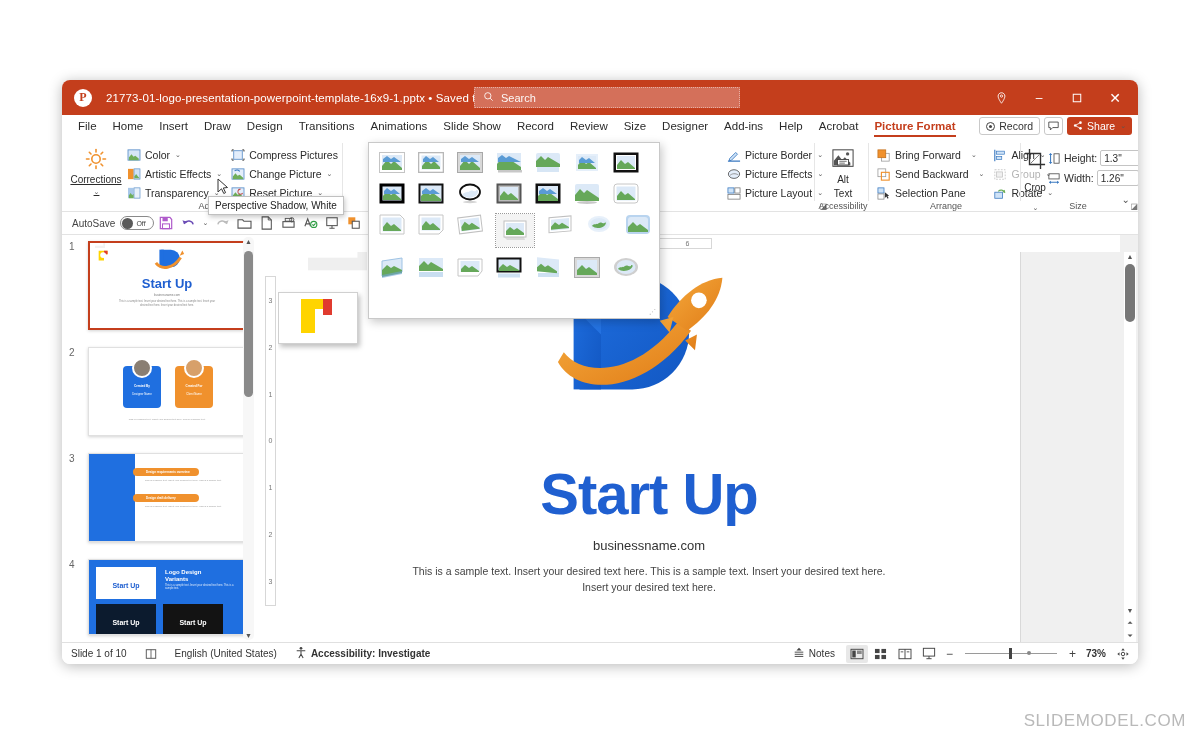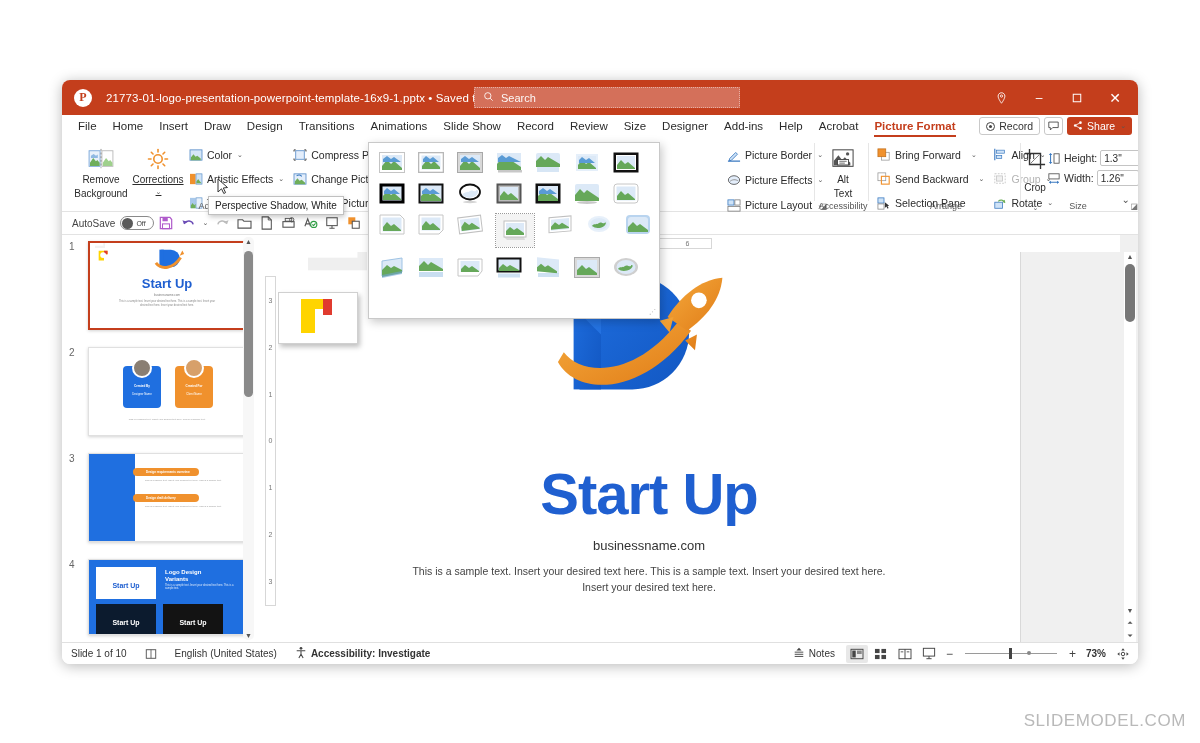--- a/index.html
+++ b/index.html
@@ -72,21 +72,21 @@
   .rgroup{height:74px;position:relative;padding-top:4px;}
   .rgroup-label{
     position:absolute;bottom:1px;left:0;right:0;text-align:center;font-size:9px;color:#555;
   }
   .sep{width:1px;height:58px;background:#e6e6e6;margin-top:5px;}
   .bigbtn{
     width:62px;display:flex;flex-direction:column;align-items:center;gap:2px;
     padding-top:4px;text-align:center;line-height:1.15;font-size:10px;
   }
   .bigbtn .glyph{height:26px;display:flex;align-items:center;justify-content:center;}
-  .col{display:flex;flex-direction:column;gap:7px;padding-top:4px;}
+  .col{display:flex;flex-direction:column;gap:1px;padding-top:4px;}
   .smallbtn{display:flex;align-items:center;gap:4px;height:18px;padding:0 4px;white-space:nowrap;}
   .smallbtn.dim{color:#b3b3b3;}
   .ico16{width:15px;height:15px;flex:0 0 15px;display:flex;align-items:center;justify-content:center;}
   .chev{font-size:7px;color:#555;margin-left:1px;}
   .dialog-launch{position:absolute;bottom:1px;font-size:8px;color:#777;}
   .ribbon-collapse{position:absolute;right:8px;bottom:6px;font-size:10px;color:#555;}
   .sizefield{
     border:1px solid #c4c4c4;border-radius:2px;height:16px;width:42px;font-size:10px;
     display:flex;align-items:center;padding-left:3px;background:#fff;
   }
@@ -286,34 +286,20 @@
         </span>
         <span>Share</span>
         <span class="chev">⌄</span>
       </div>
     </div>
   </div>
 
   <div class="ribbon">
 
     <div class="rgroup" style="display:flex;padding-left:8px;">
-      <div class="bigbtn">
-        <span class="glyph">
-          <svg width="26" height="22" viewBox="0 0 28 24">
-            <rect x="1" y="3" width="12" height="17" fill="#e9f1fb" stroke="#7aa7d9" stroke-width="1"></rect>
-            <path d="M2 16l3.5-5 3 3.5L10 13l2.5 3v3.5H2z" fill="#6fae5a"></path>
-            <path d="M3 8.5l3-2 2.5 2 2-1.5V11H3z" fill="#8fb9e3"></path>
-            <rect x="15" y="3" width="12" height="17" fill="#fff" stroke="#b9b9b9" stroke-width="1"></rect>
-            <path d="M16 16l3.5-5 3 3.5L24 13l2.5 3v3.5H16z" fill="#9fd08c"></path>
-            <line x1="14" y1="1" x2="14" y2="22" stroke="#888" stroke-width="1" stroke-dasharray="2,2"></line>
-          </svg>
-        </span>
-        <span>Remove</span>
-        <span>Background</span>
-      </div>
 
       <div class="bigbtn" style="width:52px;text-decoration:underline;">
         <span class="glyph">
           <svg width="24" height="24" viewBox="0 0 24 24">
             <circle cx="12" cy="12" r="4.2" fill="none" stroke="#f0912d" stroke-width="1.6"></circle>
             <g stroke="#f0912d" stroke-width="1.6" stroke-linecap="round">
               <line x1="12" y1="2.5" x2="12" y2="5"></line>
                 <line x1="12" y1="19" x2="12" y2="21.5"></line>
               <line x1="2.5" y1="12" x2="5" y2="12"></line>
                 <line x1="19" y1="12" x2="21.5" y2="12"></line>

